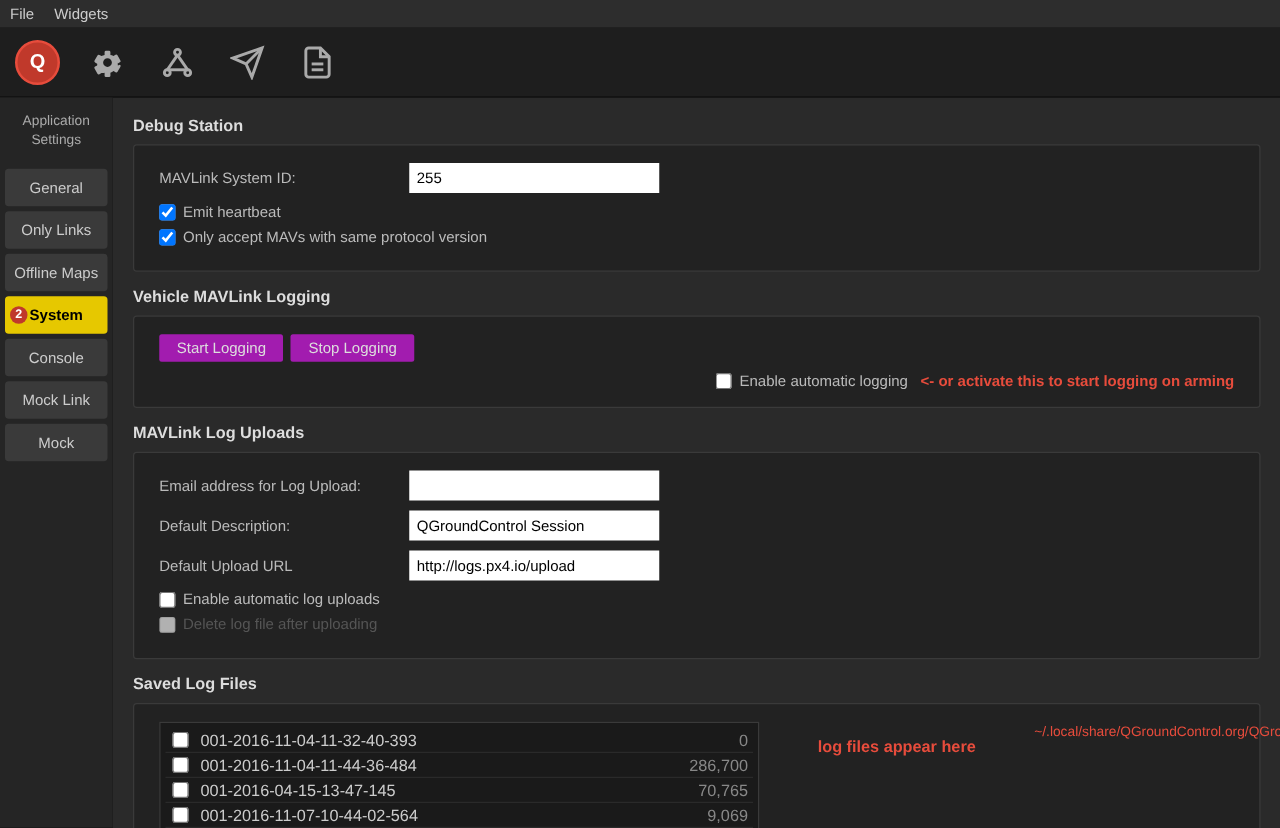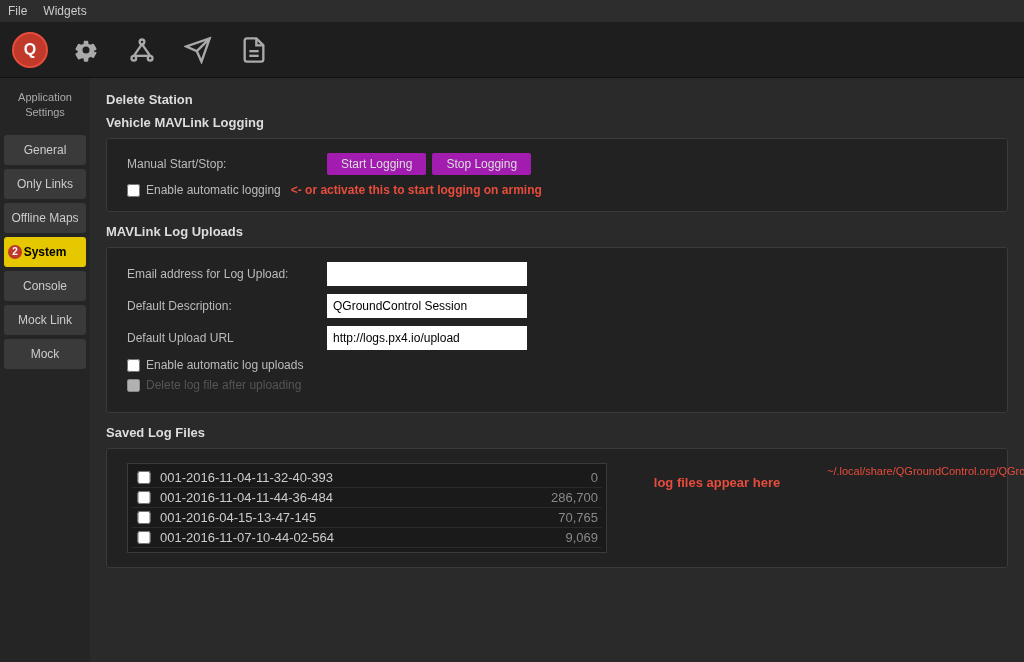--- a/index.html
+++ b/index.html
@@ -305,30 +305,43 @@
       <span class="badge">2</span>
       <span>System</span>
     </div>
     <div class="sidebar-item">Console</div>
     <div class="sidebar-item">Mock Link</div>
     <div class="sidebar-item">Mock</div>
   </div>
 
   <div class="content">
 
-    <div class="section-header">Delete Station</div>
+    <div class="section-header">Debug Station</div>
+    <div class="section-box">
+      <div class="form-row">
+        <span class="form-label">MAVLink System ID:</span>
+        <input class="form-input" type="text" value="255" style="">
+      </div>
+      <div class="checkbox-row">
+        <input type="checkbox" checked="" style="">
+        <label>Emit heartbeat</label>
+      </div>
+      <div class="checkbox-row">
+        <input type="checkbox" checked="" style="">
+        <label>Only accept MAVs with same protocol version</label>
+      </div>
+    </div>
 
     <div class="section-header">Vehicle MAVLink Logging</div>
     <div class="section-box">
       <div class="form-row">
-        <span class="form-label">Manual Start/Stop:</span>
         <button class="btn btn-default">Start Logging</button>
         <button class="btn btn-default">Stop Logging</button>
       </div>
-      <div style="display:flex; align-items:center;">
+      <div style="display:flex; align-items:center;justify-content:flex-end;">
         <div class="checkbox-row" style="margin-bottom:0;">
           <input type="checkbox" style="">
           <label>Enable automatic logging</label>
         </div>
         <span class="hint-text">&lt;- or activate this to start logging on arming</span>
       </div>
     </div>
 
     <div class="section-header">MAVLink Log Uploads</div>
     <div class="section-box">

